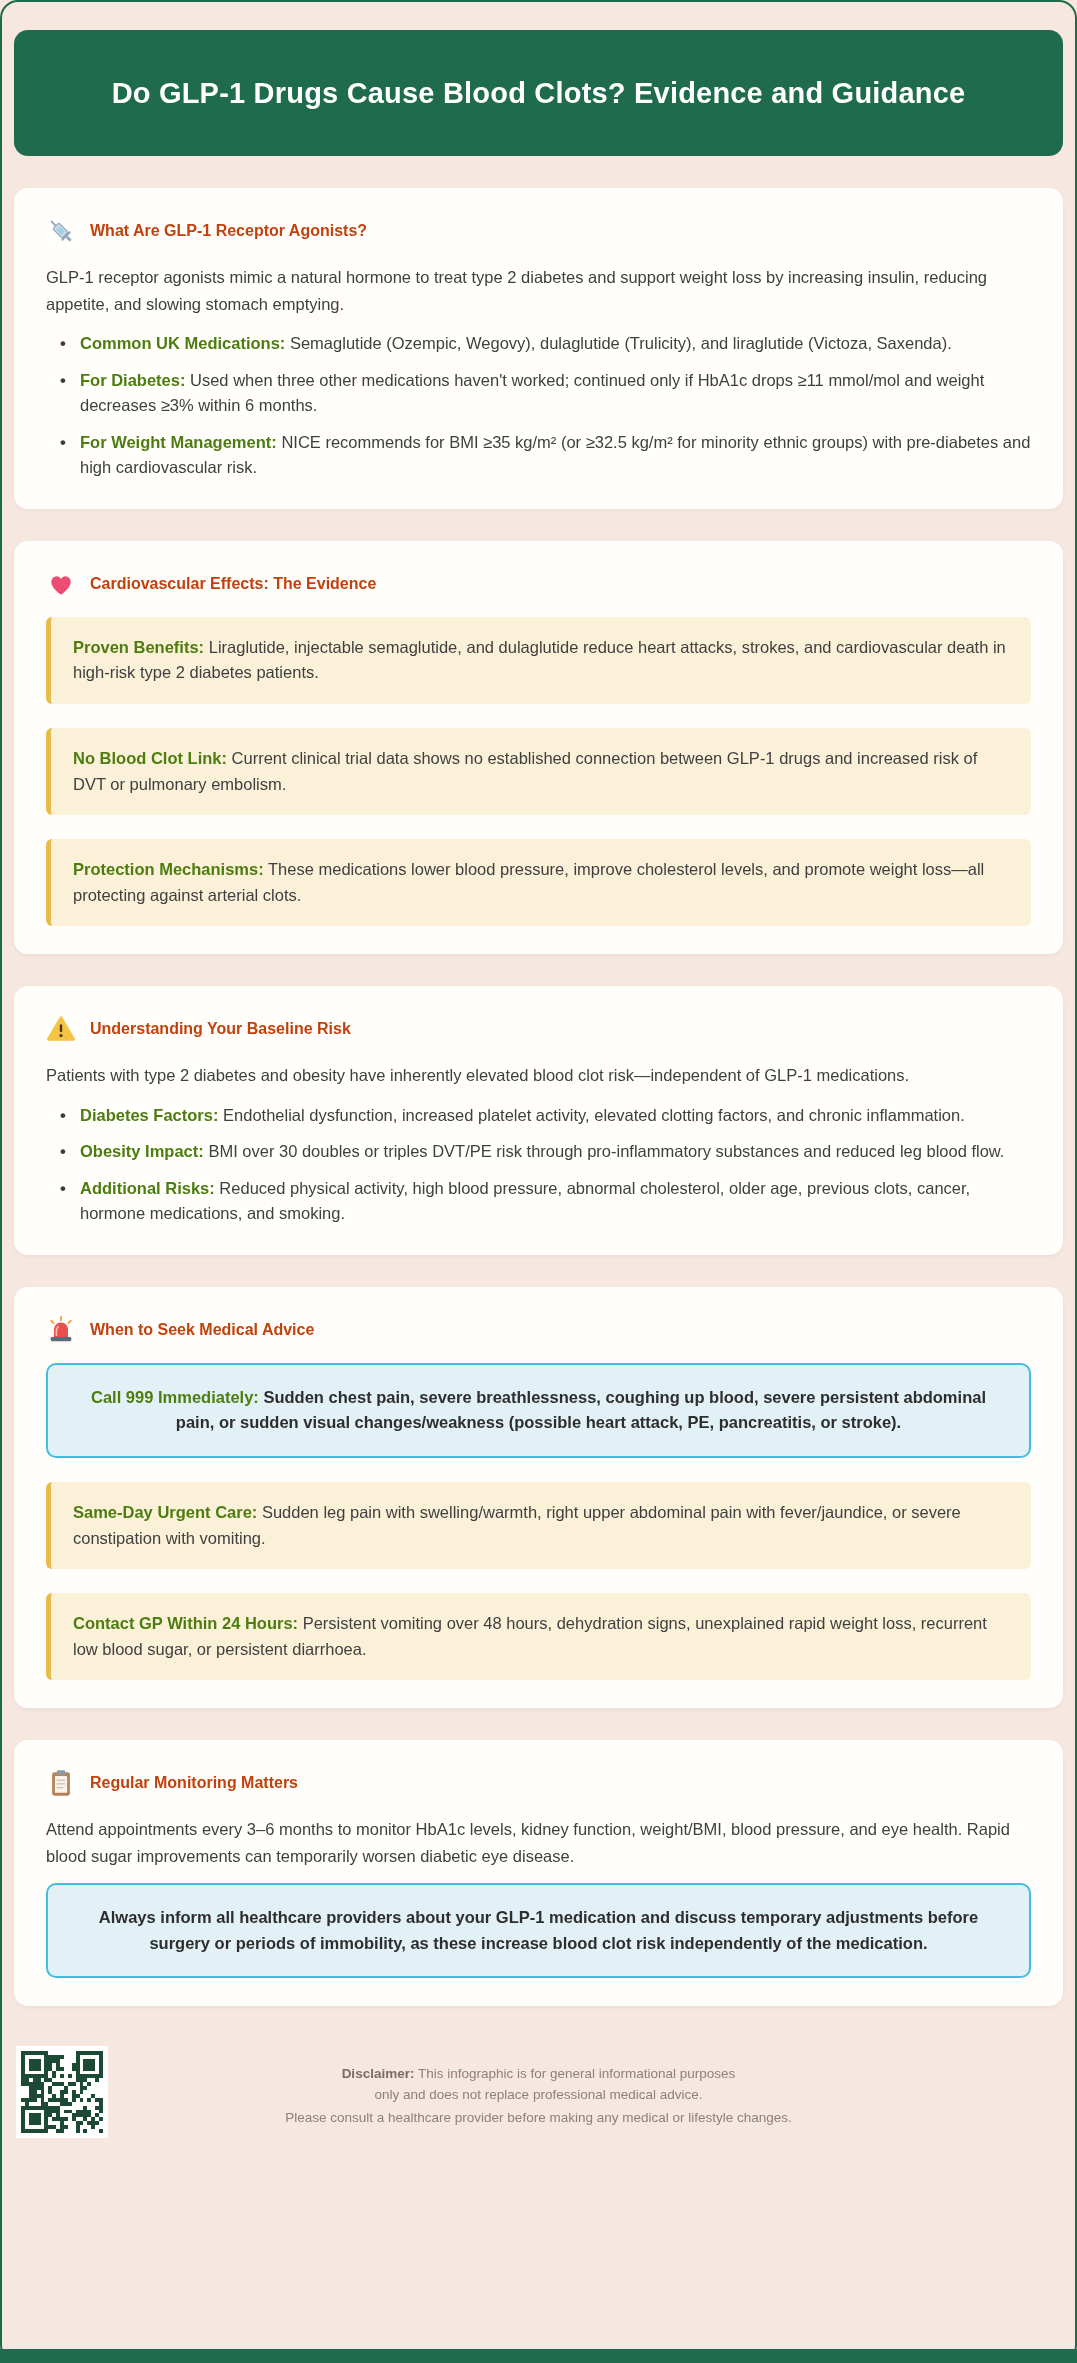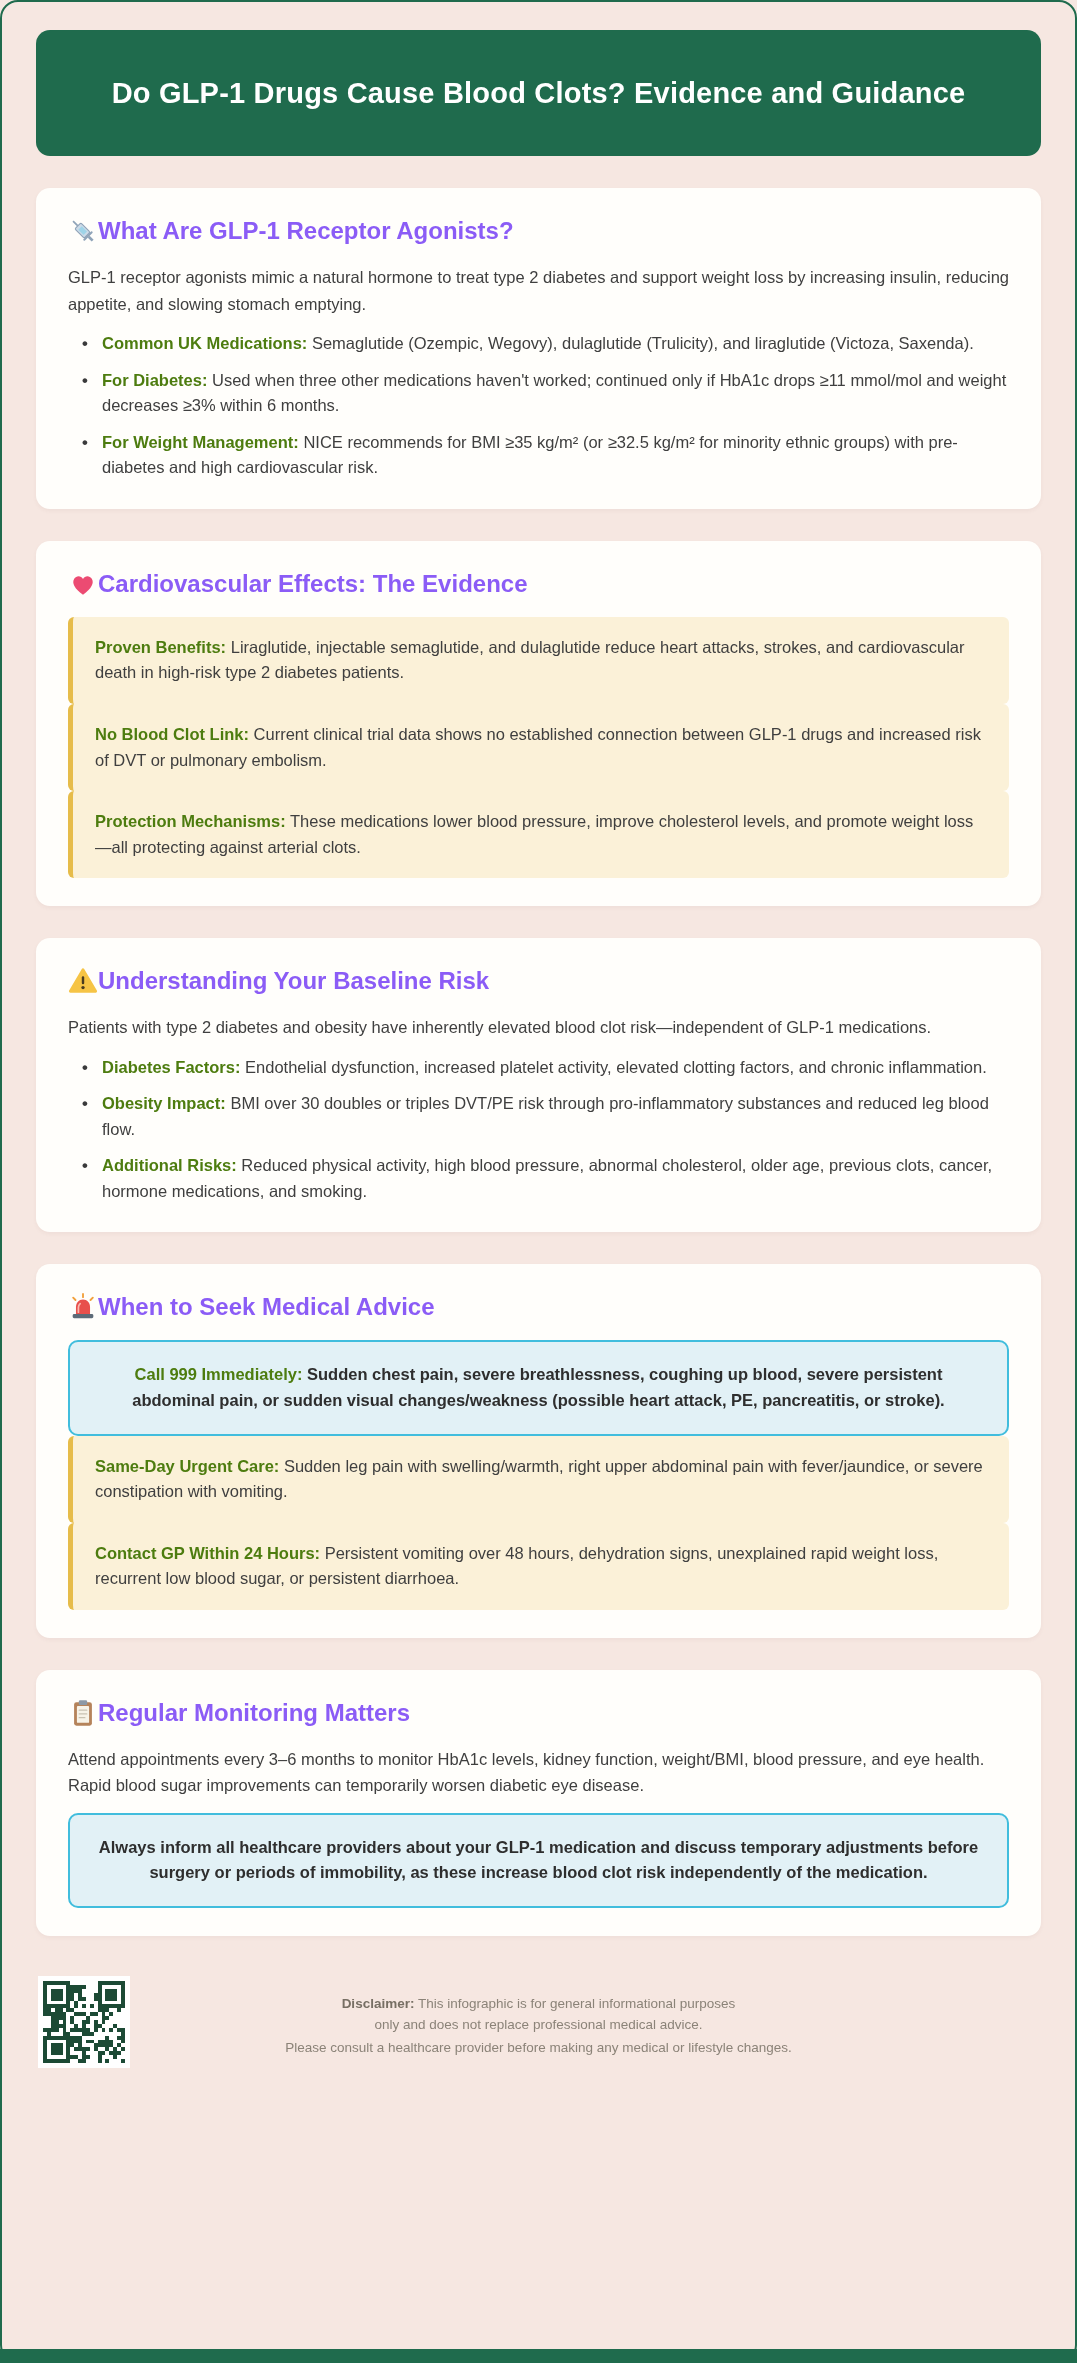--- a/index.html
+++ b/index.html
@@ -10,21 +10,21 @@
     background: #f6e7e1;
     font-family: "Liberation Sans", "DejaVu Sans", sans-serif;
     color: #3f3f3f;
   }
   .frame {
     position: absolute; inset: 0;
     border: 2px solid #1f6b4d;
     border-radius: 18px;
     pointer-events: none;
   }
-  .page { padding: 30px 36px 0; }
+  .page { padding: 30px 14px 0; }
 
   .header {
     background: #1f6b4d;
     border-radius: 14px;
     padding: 45px 40px;
     text-align: center;
     margin-bottom: 32px;
   }
   .header h1 {
     margin: 0;
@@ -38,23 +38,24 @@
   .card {
     background: #fffefb;
     border-radius: 14px;
     padding: 28px 32px;
     margin-bottom: 32px;
     box-shadow: 0 2px 4px rgba(90, 60, 50, 0.05);
   }
   .section-title {
     display: flex;
     align-items: center;
+    gap: 14px;
     margin: 0 0 18px;
-    color: #8b5cf6;
-    font-size: 24px;
+    color: #c2410c;
+    font-size: 16px;
     font-weight: bold;
   }
   .icon { width: 30px; height: 30px; flex: 0 0 auto; display: inline-flex; }
   .icon svg { width: 100%; height: 100%; }
 
   .card p.intro {
     margin: 0 0 14px;
     font-size: 16.5px;
     line-height: 1.6;
   }
@@ -75,21 +76,21 @@
     color: #3a3a3a;
     font-weight: bold;
   }
   strong { color: #4d7c0f; }
 
   .box {
     border-radius: 6px;
     padding: 18px 22px;
     font-size: 16.5px;
     line-height: 1.55;
-    margin-bottom: 0;
+    margin-bottom: 24px;
   }
   .box:last-child { margin-bottom: 0; }
   .box.cream {
     background: #fbf1d8;
     border-left: 5px solid #e6bc4a;
   }
   .box.blue {
     background: #e2f1f6;
     border: 2px solid #41bddd;
     border-radius: 10px;

